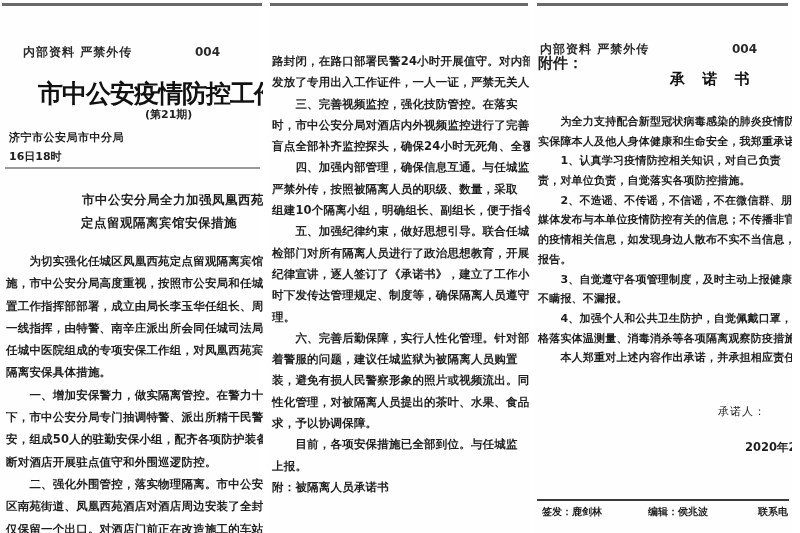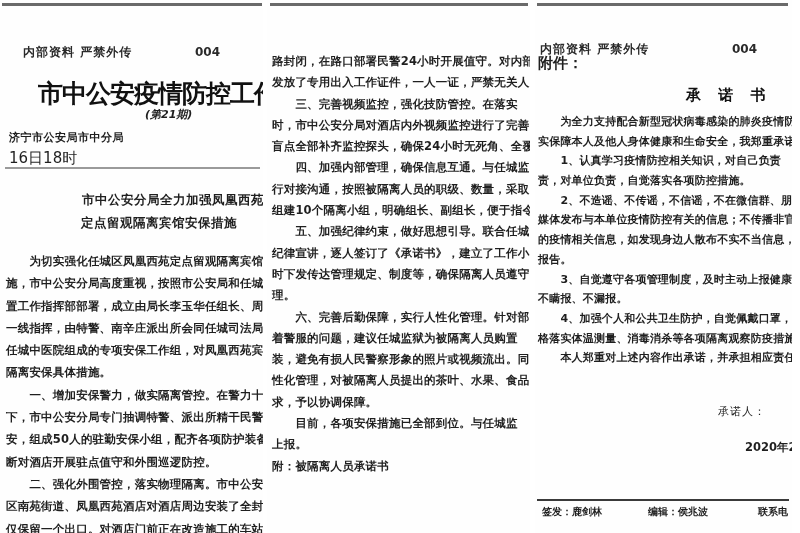--- a/index.html
+++ b/index.html
@@ -18,38 +18,38 @@
   .topbar-right{left:2px;right:4px;}
 
   .hdr{position:absolute;font-size:12px;font-weight:700;letter-spacing:1px;white-space:pre;color:#2a2a2a;}
   .line{white-space:pre;}
 
   
   .hdr-l-left{left:23px;top:44px;}
   .hdr-n-left{left:195px;top:45px;letter-spacing:0;}
   .masthead{position:absolute;left:22px;top:61px;margin:16px;font-size:25px;font-weight:900;
             letter-spacing:-1px;white-space:pre;color:#111;}
-  .issue{position:absolute;left:145px;top:107px;font-size:11px;font-weight:700;white-space:pre;font-style:italic;}
+  .issue{position:absolute;left:145px;top:107px;font-size:11px;font-weight:700;white-space:pre;}
   .org{position:absolute;left:9px;top:130px;font-size:11px;font-weight:700;letter-spacing:0.5px;white-space:pre;}
-  .time{position:absolute;left:9px;top:149px;font-size:15px;font-weight:400;white-space:pre;}
+  .time{position:absolute;left:9px;top:149px;font-size:11px;font-weight:700;white-space:pre;}
   .rule{position:absolute;left:5px;right:3px;top:167px;height:2px;background:#9a9a9a;}
   .art1{position:absolute;left:82px;top:192px;font-size:12.5px;font-weight:700;letter-spacing:0.5px;white-space:pre;}
   .art2{position:absolute;left:81px;top:215px;font-size:12.5px;font-weight:700;letter-spacing:0.5px;white-space:pre;}
   .body-left{position:absolute;left:6px;top:250px;font-size:11.5px;font-weight:700;letter-spacing:0.2px;}
   .body-left .line{height:22.3px;line-height:22.3px;}
 
   
   .body-mid{position:absolute;left:5px;top:51px;font-size:11.5px;font-weight:700;letter-spacing:0.2px;}
   .body-mid .line{height:21.3px;line-height:21.3px;}
 
   
   .hdr-l-right{left:5px;top:41px;}
   .hdr-n-right{left:197px;top:42px;letter-spacing:0;}
   .attach{position:absolute;left:3px;top:54px;font-size:15px;font-weight:700;white-space:pre;}
-  .doc-title{position:absolute;left:135px;top:70px;margin:16px;font-size:15px;font-weight:800;
+  .doc-title{position:absolute;left:135px;top:70px;margin:0;font-size:15px;font-weight:800;
              letter-spacing:6px;white-space:pre;color:#111;}
   .body-right{position:absolute;left:3px;top:112px;font-size:11px;font-weight:700;letter-spacing:0.2px;}
   .body-right .line{height:19.7px;line-height:19.7px;}
   .signer{position:absolute;left:183px;top:404px;font-size:11px;font-weight:400;letter-spacing:1px;white-space:pre;}
   .date{position:absolute;left:210px;top:440px;font-size:11.5px;font-weight:700;white-space:pre;}
   .foot-rule{position:absolute;left:2px;right:3px;top:499px;height:2px;background:#3a3a3a;}
   .foot{position:absolute;top:505px;font-size:10px;font-weight:700;white-space:pre;}
   .foot-issuer{left:7px;}
   .foot-editor{left:113px;}
   .foot-contact{left:223px;}
@@ -89,23 +89,24 @@
 
   <section class="page page-mid">
     <div class="topbar topbar-mid"></div>
     <div class="body-mid">
         <div class="line">路封闭，在路口部署民警24小时开展值守。对内部</div>
         <div class="line">发放了专用出入工作证件，一人一证，严禁无关人员</div>
         <div class="line">　　三、完善视频监控，强化技防管控。在落实</div>
         <div class="line">时，市中公安分局对酒店内外视频监控进行了完善</div>
         <div class="line">盲点全部补齐监控探头，确保24小时无死角、全覆</div>
         <div class="line">　　四、加强内部管理，确保信息互通。与任城监</div>
-        <div class="line">行对接沟通，按照被隔离人员的职级、数量，采取</div>
+        <div class="line">严禁外传，按照被隔离人员的职级、数量，采取</div>
         <div class="line">组建10个隔离小组，明确组长、副组长，便于指令</div>
         <div class="line">　　五、加强纪律约束，做好思想引导。联合任城</div>
+        <div class="line">检部门对所有隔离人员进行了政治思想教育，开展</div>
         <div class="line">纪律宣讲，逐人签订了《承诺书》，建立了工作小</div>
         <div class="line">时下发传达管理规定、制度等，确保隔离人员遵守</div>
         <div class="line">理。</div>
         <div class="line">　　六、完善后勤保障，实行人性化管理。针对部</div>
         <div class="line">着警服的问题，建议任城监狱为被隔离人员购置</div>
         <div class="line">装，避免有损人民警察形象的照片或视频流出。同</div>
         <div class="line">性化管理，对被隔离人员提出的茶叶、水果、食品</div>
         <div class="line">求，予以协调保障。</div>
         <div class="line">　　目前，各项安保措施已全部到位。与任城监</div>
         <div class="line">上报。</div>

